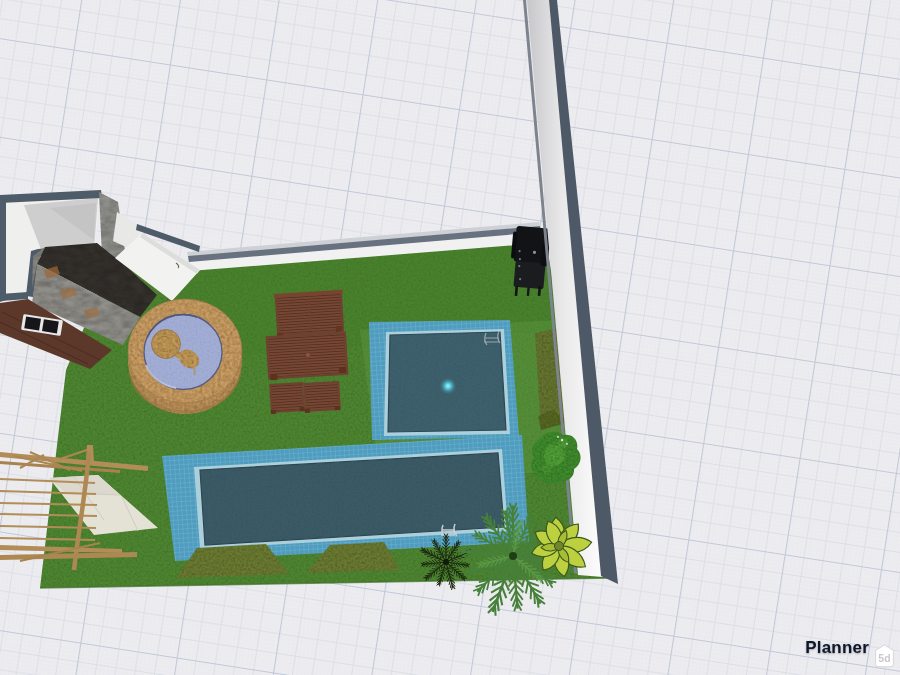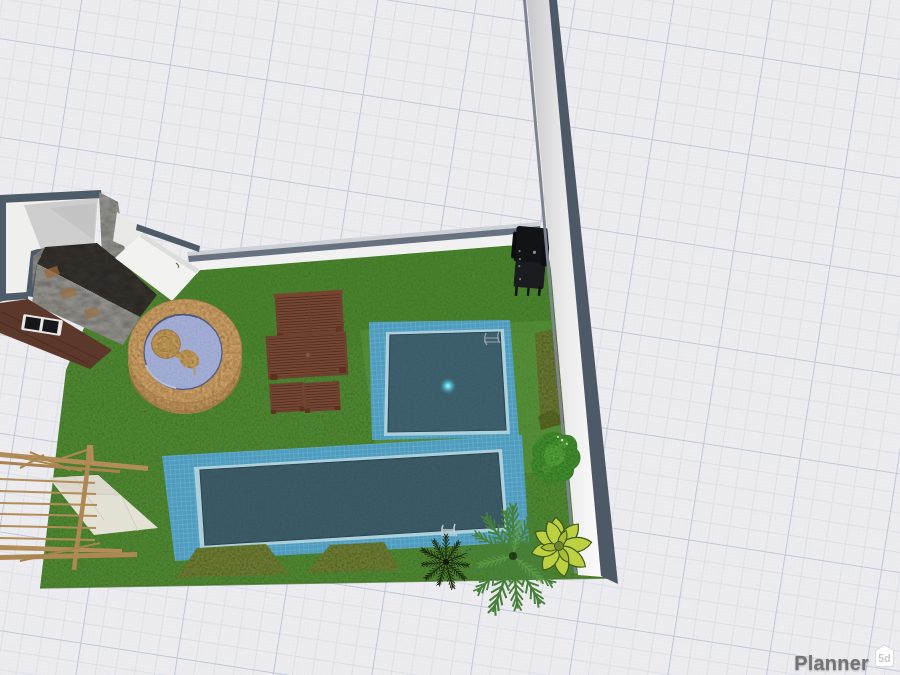--- a/index.html
+++ b/index.html
@@ -1,20 +1,20 @@
 <!DOCTYPE html>
 <html><head>
 <meta charset="utf-8">
 <style>
   html,body{margin:0;padding:0;}
   body{width:900px;height:675px;overflow:hidden;position:relative;
        font-family:"Liberation Sans", sans-serif;background:#ededf0;}
   #scene{position:absolute;left:0;top:0;width:900px;height:675px;}
-  #wm{position:absolute;right:31px;bottom:0;color:#737373;font-weight:bold;
-      font-size:20px;letter-spacing:0.2px;
+  #wm{position:absolute;right:31px;bottom:17px;color:#0f172a;font-weight:bold;
+      font-size:17px;letter-spacing:0.2px;
       text-shadow:0 1px 2px rgba(140,140,150,0.8);}
 </style>
 </head>
 <body>
 <svg id="scene" width="900" height="675" viewBox="0 0 900 675" xmlns="http://www.w3.org/2000/svg">
 <defs>
 
   <pattern id="grid" x="34" y="13" width="97.5" height="97.5" patternUnits="userSpaceOnUse">
     <rect width="97.5" height="97.5" fill="#ededf0"></rect>
     <path d="M3.9 0V97.5M7.8 0V97.5M11.7 0V97.5M15.6 0V97.5M23.4 0V97.5M27.3 0V97.5M31.2 0V97.5M35.1 0V97.5M42.9 0V97.5M46.8 0V97.5M50.7 0V97.5M54.6 0V97.5M62.4 0V97.5M66.3 0V97.5M70.2 0V97.5M74.1 0V97.5M81.9 0V97.5M85.8 0V97.5M89.7 0V97.5M93.6 0V97.5 M0 3.9H97.5M0 7.8H97.5M0 11.7H97.5M0 15.6H97.5M0 23.4H97.5M0 27.3H97.5M0 31.2H97.5M0 35.1H97.5M0 42.9H97.5M0 46.8H97.5M0 50.7H97.5M0 54.6H97.5M0 62.4H97.5M0 66.3H97.5M0 70.2H97.5M0 74.1H97.5M0 81.9H97.5M0 85.8H97.5M0 89.7H97.5M0 93.6H97.5" stroke="#e9e9ef" stroke-width="0.8" fill="none"></path>

